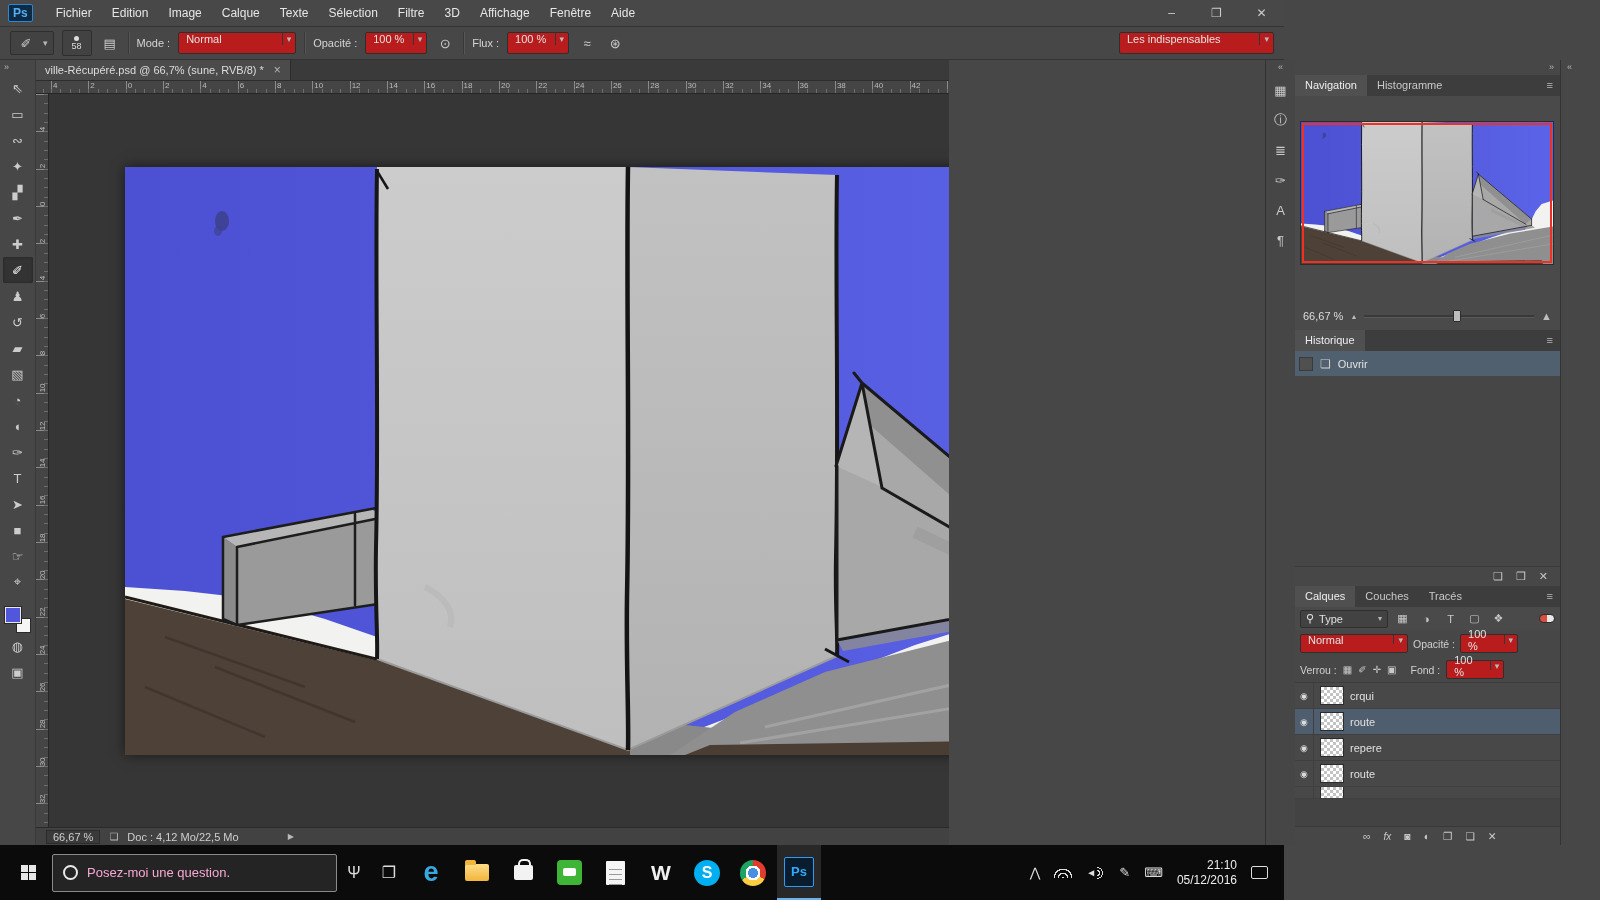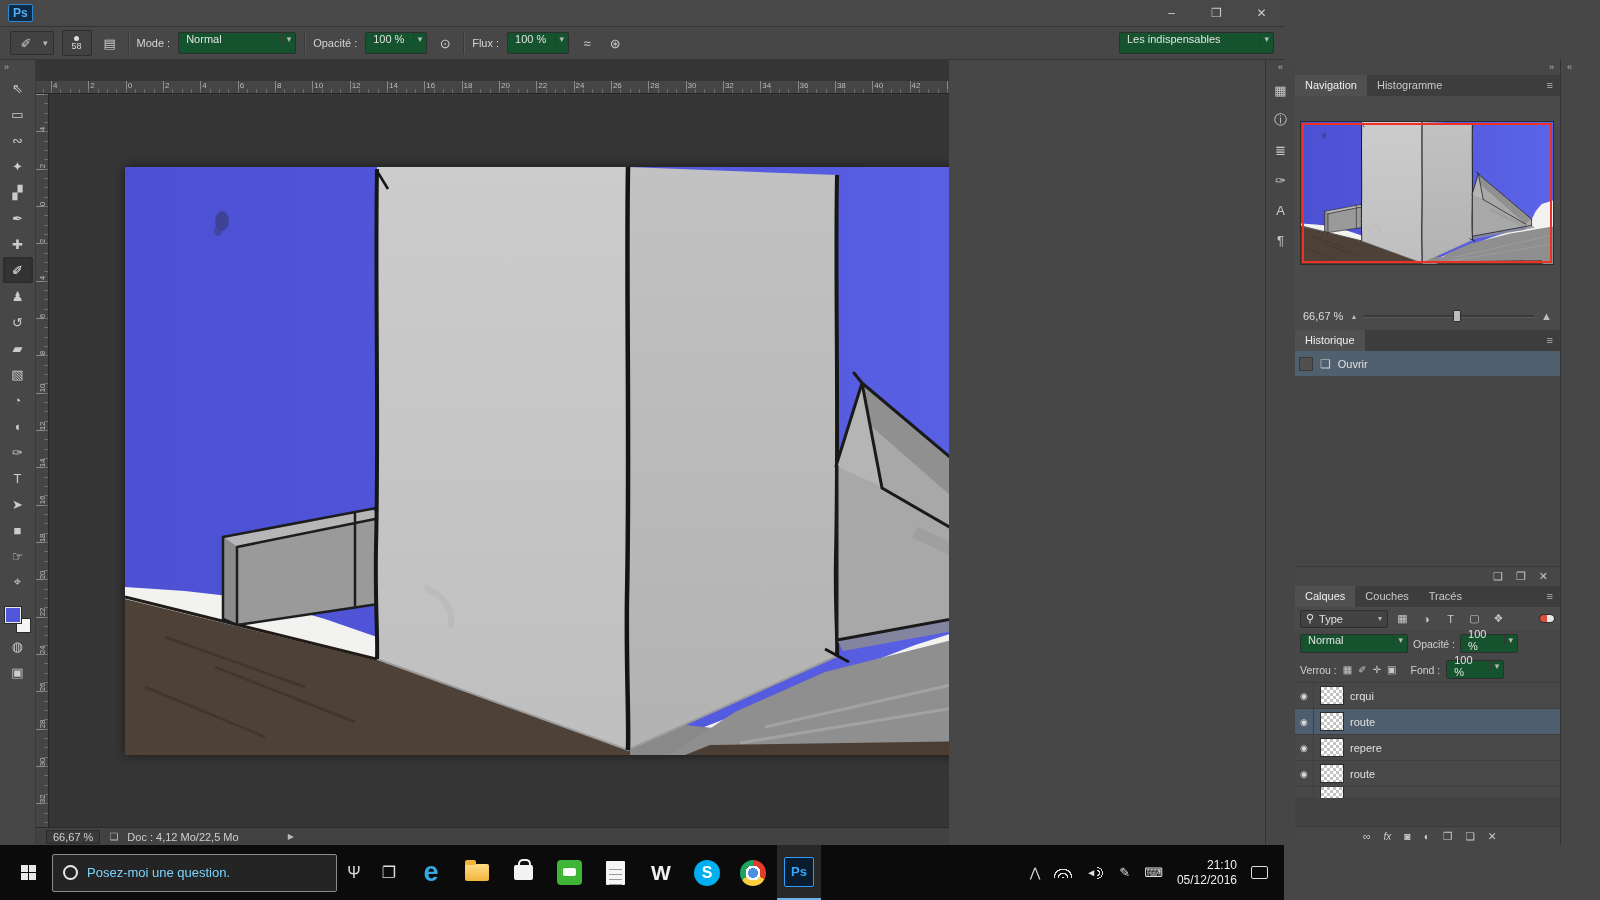--- a/index.html
+++ b/index.html
@@ -23,21 +23,21 @@
     border-bottom:1px solid #333;display:flex;align-items:center;gap:8px;padding:0 10px;font-size:11px}
   .sep{width:1px;height:22px;background:#393939;box-shadow:1px 0 0 #565656}
   .toolwell{display:flex;align-items:center;gap:3px;background:#424242;border:1px solid #2e2e2e;
     border-radius:2px;padding:2px 5px;height:24px}
   .brushwell{display:flex;flex-direction:column;align-items:center;justify-content:center;
     height:26px;width:30px;background:#424242;border:1px solid #2e2e2e;border-radius:2px;line-height:1}
   .brushwell .dot{width:5px;height:5px;border-radius:50%;background:#ddd;margin-bottom:1px}
   .brushwell .num{font-size:9px;color:#ddd}
   .opt-icon{color:#cfcfcf;font-size:13px;width:20px;text-align:center}
   .opt-label{color:#d5d5d5}
-  .select{display:flex;align-items:center;background:#14532d;border:1px solid #2e2e2e;
+  .select{display:flex;align-items:center;background:#b91c1c;border:1px solid #2e2e2e;
     border-radius:2px;height:22px;padding:0 4px 8px 7px;gap:6px;color:#e2e2e2}
   .select .caret{color:#b9b9b9;font-size:9px;border-left:1px solid #353535;padding-left:4px;height:100%;
     display:flex;align-items:center}
   .select.mode{width:118px;justify-content:space-between}
   .select.pct{width:62px;justify-content:space-between}
   .workspace-select{margin-left:auto;width:155px;justify-content:space-between}
 
   
   .toolbar{position:absolute;left:0;top:60px;bottom:55px;width:36px;background:#474747;
     border-right:1px solid #3a3a3a;display:flex;flex-direction:column;align-items:center}
@@ -171,21 +171,21 @@
   .taskbar{position:absolute;left:0;right:0;bottom:0;height:55px;background:#0b0b0b;
     display:flex;align-items:center;padding:0 6px;gap:2px}
   .tb-cell{width:44px;height:55px;display:flex;align-items:center;justify-content:center;flex:none}
   .win-logo{width:15px;height:15px;background-image:
     linear-gradient(#e8e8e8,#e8e8e8),linear-gradient(#e8e8e8,#e8e8e8),
     linear-gradient(#e8e8e8,#e8e8e8),linear-gradient(#e8e8e8,#e8e8e8);
     background-size:7px 7px;background-position:0 0,8px 0,0 8px,8px 8px;background-repeat:no-repeat}
   .search-pill{width:285px;height:38px;background:#242424;border:1px solid #8a8a8a;border-radius:2px;
     display:flex;align-items:center;gap:9px;padding:0 10px;flex:none}
   .cortana-ring{width:15px;height:15px;border:2px solid #e8e8e8;border-radius:50%;flex:none}
-  .search-text{font-size:13px;color:#7dd3fc;white-space:nowrap}
+  .search-text{font-size:13px;color:#f9a8d4;white-space:nowrap}
   .tb-icon{color:#dddddd;font-size:16px}
   .edge-e{color:#38a9e0;font-size:27px;font-weight:bold;line-height:1}
   .folder-ico{position:relative;width:24px;height:17px;background:linear-gradient(#ffdd87,#f1b53c);
     border-radius:2px}
   .folder-ico::before{content:"";position:absolute;top:-4px;left:0;width:11px;height:5px;
     background:#f1b53c;border-radius:2px 2px 0 0}
   .store-bag{position:relative;width:19px;height:15px;background:#f2f2f2;border-radius:2px}
   .store-bag::before{content:"";position:absolute;top:-6px;left:4px;width:9px;height:7px;
     border:2px solid #f2f2f2;border-bottom:none;border-radius:5px 5px 0 0}
   .green-app{position:relative;width:25px;height:25px;border-radius:4px;background:#3eb537}
@@ -268,20 +268,34 @@
       <polygon fill="#8e8e8e" opacity="0.8" points="712,473 958,428 972,438 718,484"></polygon>
       <path d="M711,299 L737,216 M737,216 L729,206 M737,216 L958,402 M737,216 L757,321 M757,321 L935,424 M712,299 L712,473 M712,473 L958,428 M958,402 L958,428" stroke="#1a1a1a" stroke-width="3" fill="none" stroke-linecap="round"></path>
     </g>
   </defs>
 </svg>
 
 <div class="app">
 
   <header class="menubar">
     <span class="ps-logo">Ps</span>
+    <nav class="menus">
+
+    <span class="menu-item">Fichier</span>
+        <span class="menu-item">Edition</span>
+        <span class="menu-item">Image</span>
+        <span class="menu-item">Calque</span>
+        <span class="menu-item">Texte</span>
+        <span class="menu-item">Sélection</span>
+        <span class="menu-item">Filtre</span>
+        <span class="menu-item">3D</span>
+        <span class="menu-item">Affichage</span>
+        <span class="menu-item">Fenêtre</span>
+        <span class="menu-item">Aide</span>
+      </nav>
     <div class="wincontrols">
       <span class="winbtn">–</span>
       <span class="winbtn">❐</span>
       <span class="winbtn">✕</span>
     </div>
   </header>
 
   <div class="optionsbar">
     <div class="toolwell">
       <span class="opt-icon">✐</span>
@@ -411,20 +425,26 @@
     </div>
     <div class="tool">
         <span>◍</span>
       </div>
     <div class="tool">
         <span>▣</span>
       </div>
   </div>
 
   <div class="docarea">
+    <div class="tabbar">
+      <div class="doctab">
+        <span>ville-Récupéré.psd @ 66,7% (sune, RVB/8) *</span>
+        <span class="tabclose">×</span>
+      </div>
+    </div>
     <div class="hruler">
 
     <span class="hrl">4</span>
         <span class="hrl">2</span>
         <span class="hrl">0</span>
         <span class="hrl">2</span>
         <span class="hrl">4</span>
         <span class="hrl">6</span>
         <span class="hrl">8</span>
         <span class="hrl">10</span>

